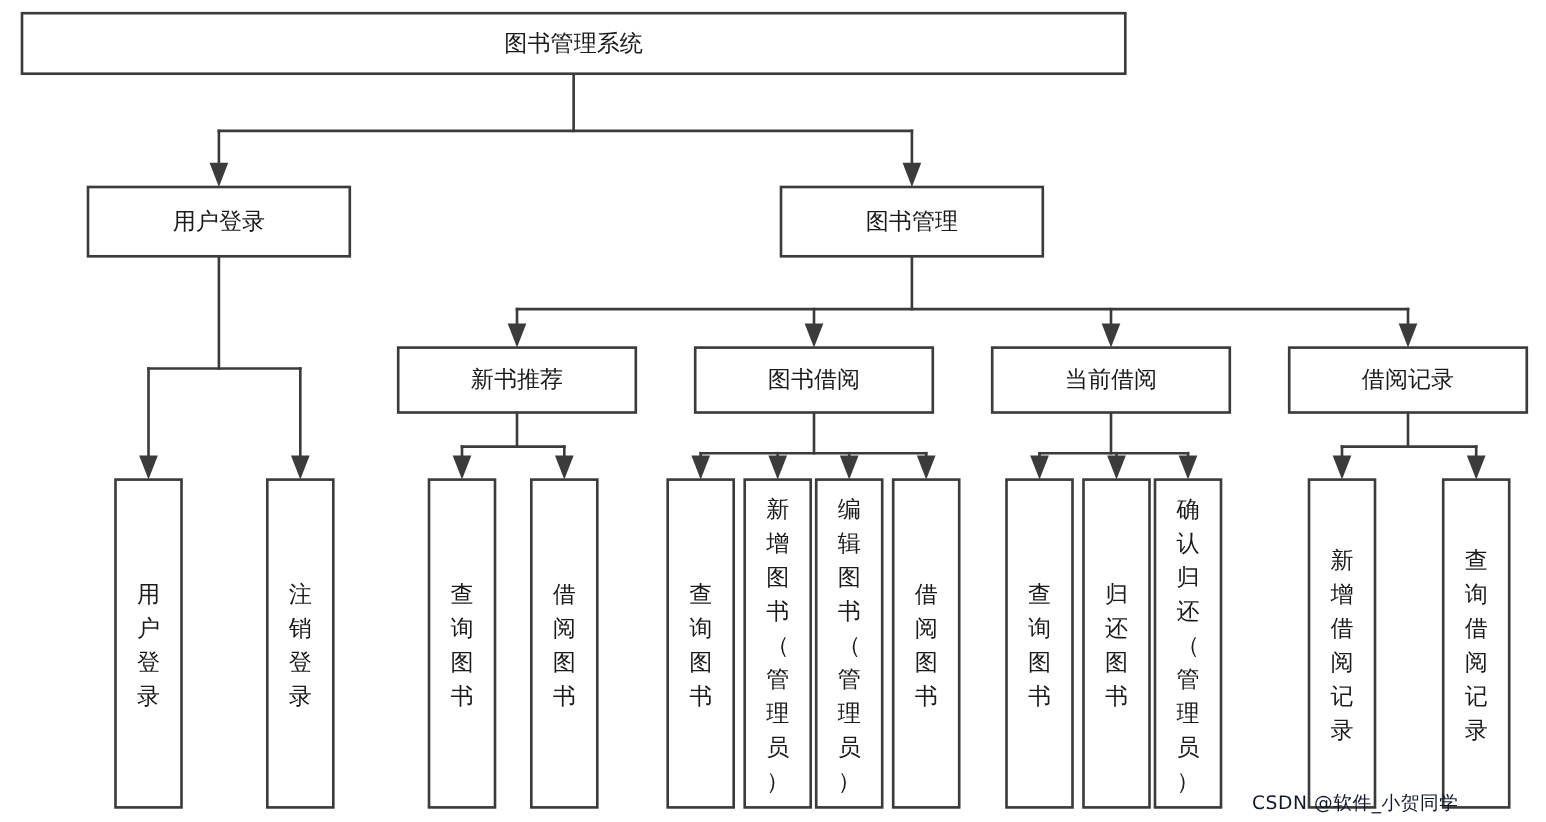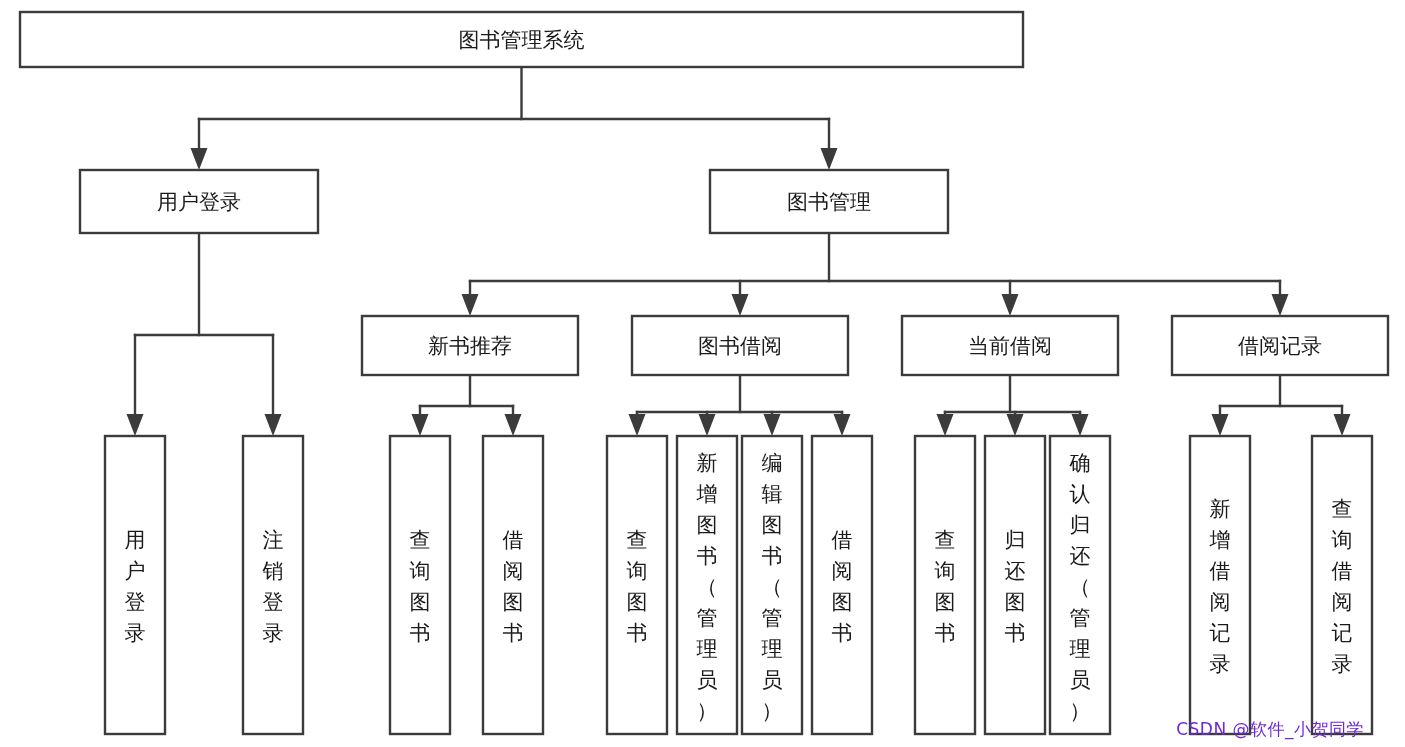--- a/index.html
+++ b/index.html
@@ -12,21 +12,20 @@
     width: 1405px;
     height: 747px;
     overflow: hidden;
     font-family: "DejaVu Sans", "Liberation Sans", sans-serif;
   }
   #diagram-root {
     position: relative;
     width: 1334px;
     height: 747px;
     background: #ffffff;
-    padding-left: 38px;
   }
   svg.diagram-canvas {
     position: absolute;
     top: 0;
     left: 0;
     width: 1405px;
     height: 747px;
     display: block;
   }
   .node-box {
@@ -56,21 +55,21 @@
     font-family: "DejaVu Sans", "Liberation Sans", sans-serif;
     font-size: 21px;
     text-anchor: middle;
   }
   .watermark-text {
     position: absolute;
     right: 8px;
     bottom: 6px;
     font-family: "DejaVu Sans", "Liberation Sans", sans-serif;
     font-size: 17px;
-    color: #6d28d9;
+    color: #0f172a;
     white-space: nowrap;
     letter-spacing: 0.5px;
     pointer-events: none;
   }
 </style>
 </head>
 <body>
 
 <div id="diagram-root">
   <svg class="diagram-canvas" viewBox="0 0 1405 747">

